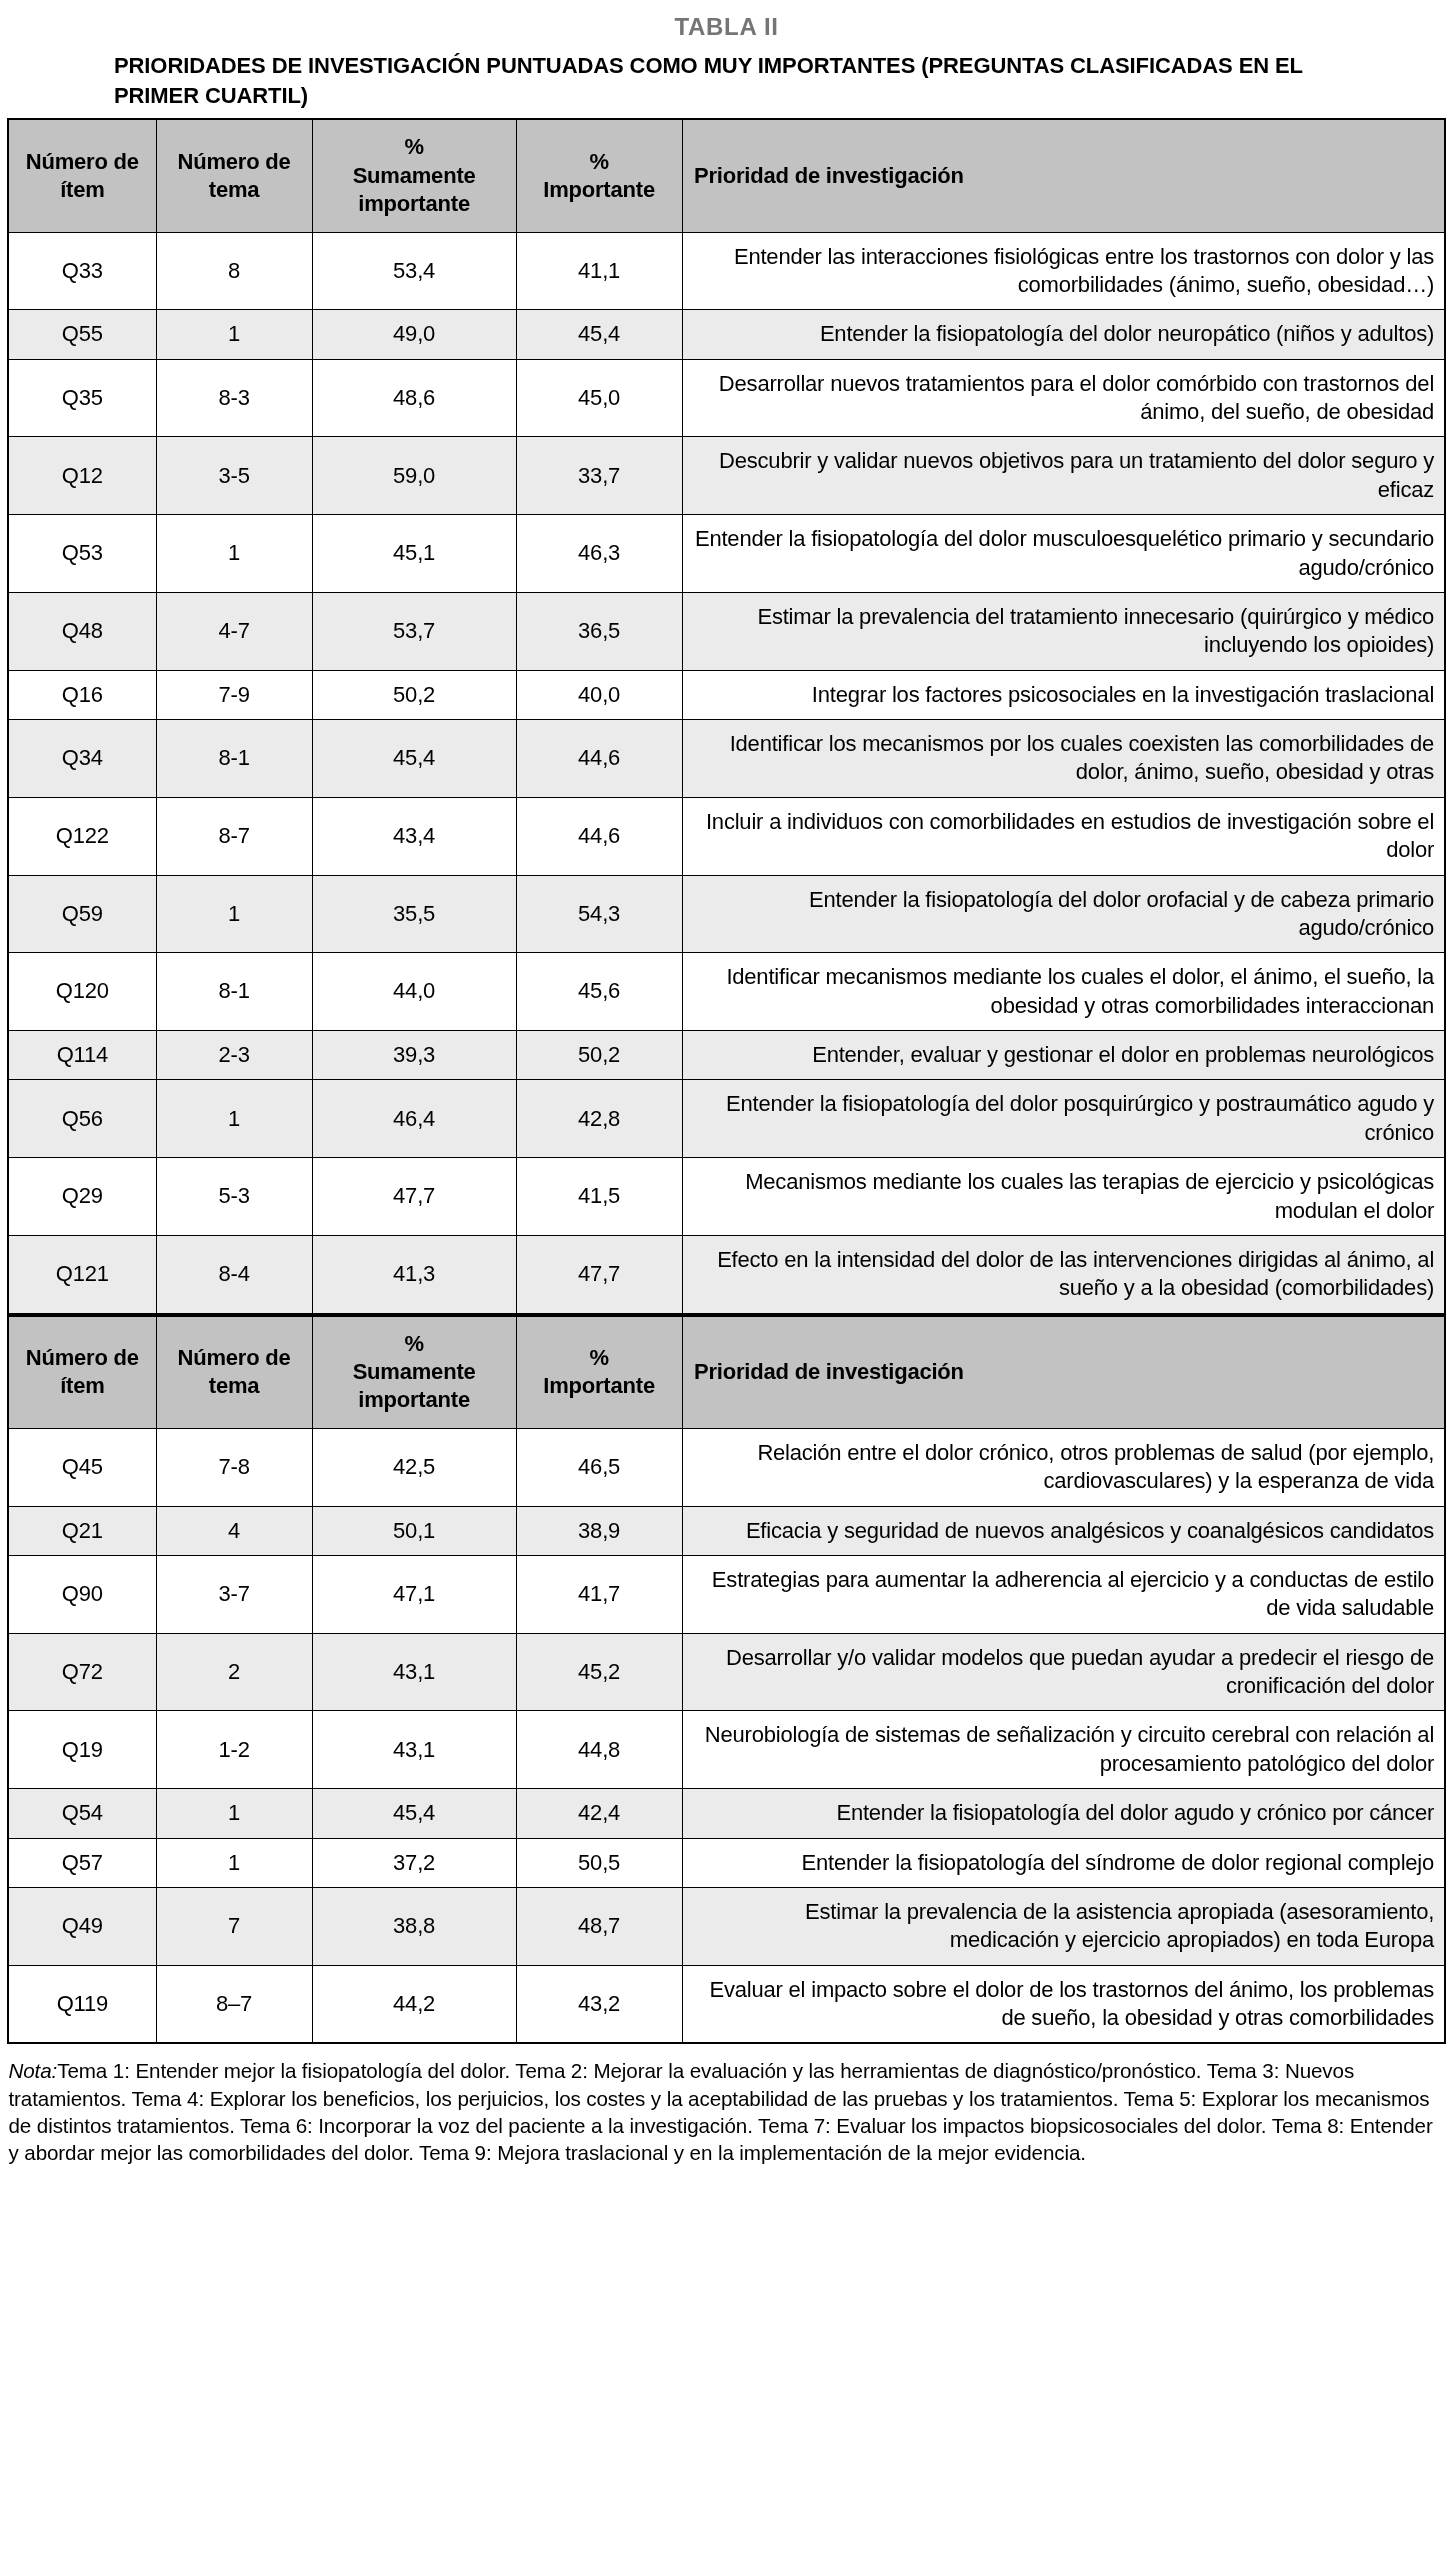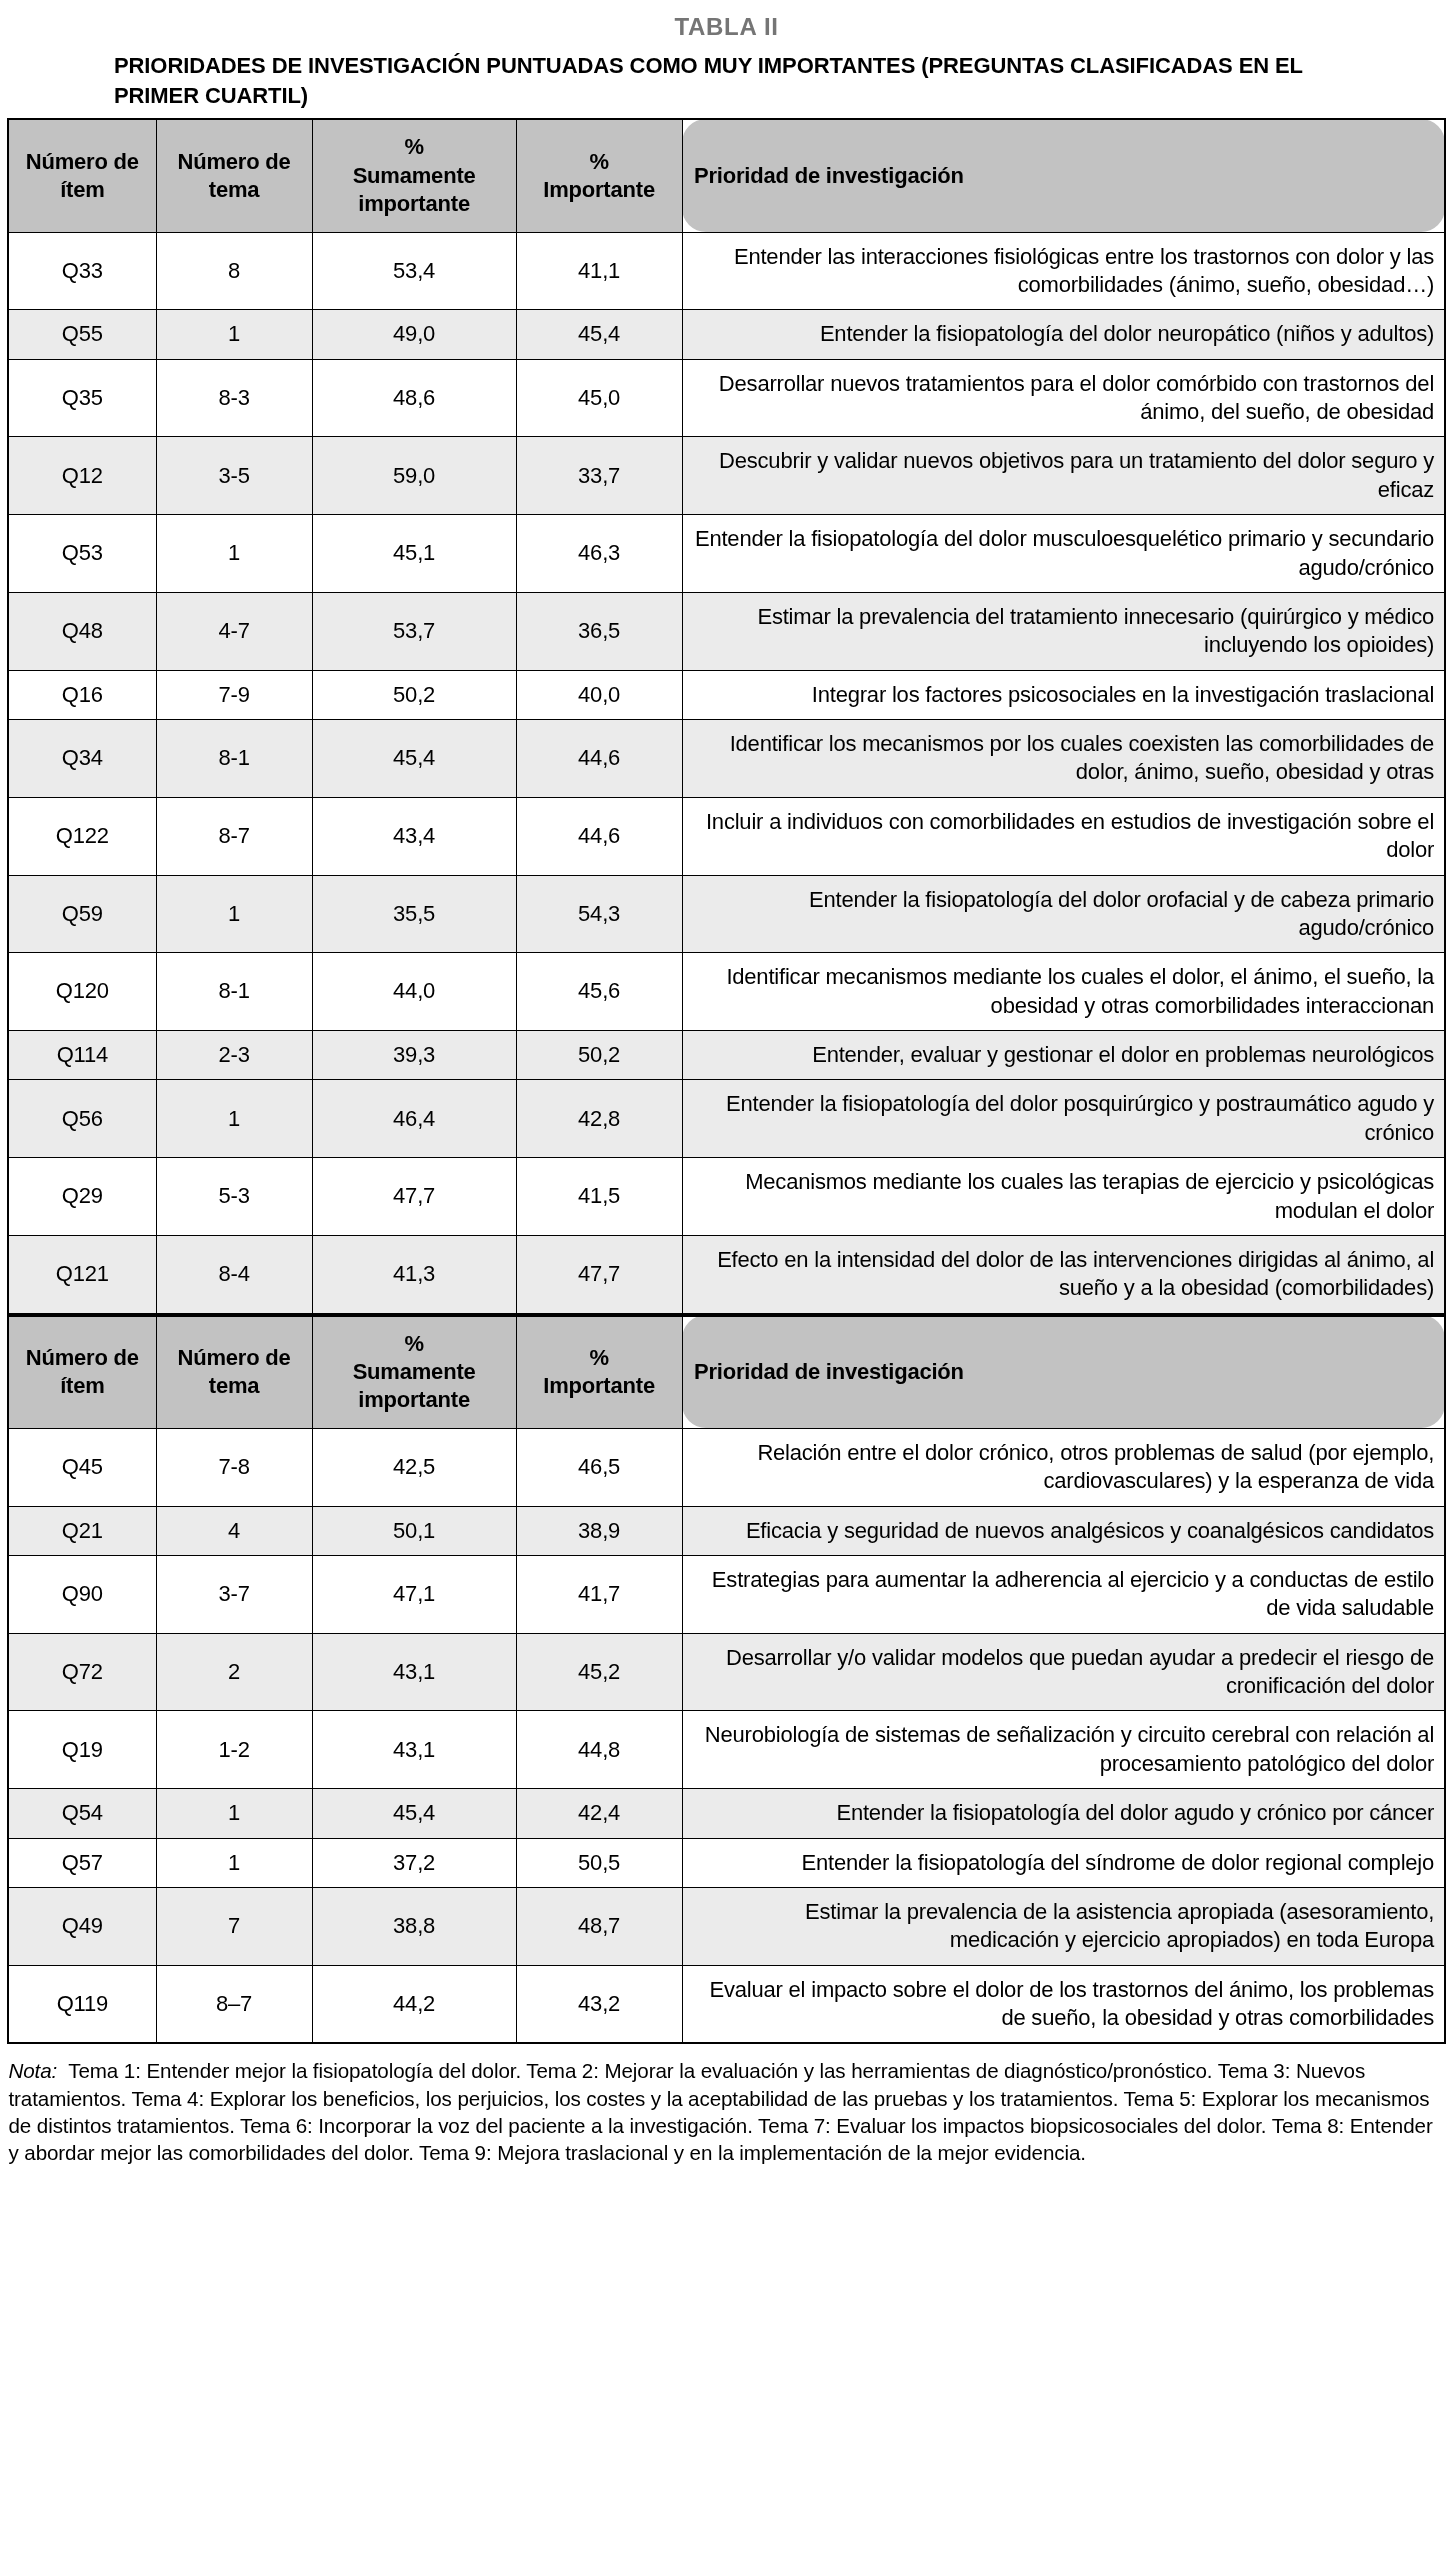--- a/index.html
+++ b/index.html
@@ -58,21 +58,20 @@
     font-size: 22px;
     line-height: 1.29;
     font-weight: bold;
     text-align: center;
     vertical-align: middle;
     padding: 13px 5.7px;
   }
   th.col5 {
     text-align: left;
     padding-left: 11.4px;
-    border-radius: 24px;
   }
   td {
     font-size: 22px;
     line-height: 1.29;
     vertical-align: middle;
     padding: 10px 7.1px;
     background: #ffffff;
   }
   td.num { text-align: center; }
   td.priority {
@@ -80,21 +79,21 @@
     padding: 10px 10px;
   }
   tr.alt td { background: var(--row-alt-bg, #ebebeb); }
   tr.section-sep th { border-top: 4.3px solid #000; }
   .note {
     font-size: 20.6px;
     line-height: 1.32;
     margin: 13px 1.4px 0 1.4px;
     letter-spacing: -0.1px;
   }
-  .note em { font-style: italic; margin-right: 11px; }
+  .note em { font-style: italic; margin-right: 0; }
 </style>
 </head>
 <body>
 
 <div class="page">
 
   <div class="title">TABLA II</div>
 
   <div class="subtitle">PRIORIDADES DE INVESTIGACIÓN PUNTUADAS COMO MUY IMPORTANTES (PREGUNTAS CLASIFICADAS EN EL PRIMER CUARTIL)</div>
 

